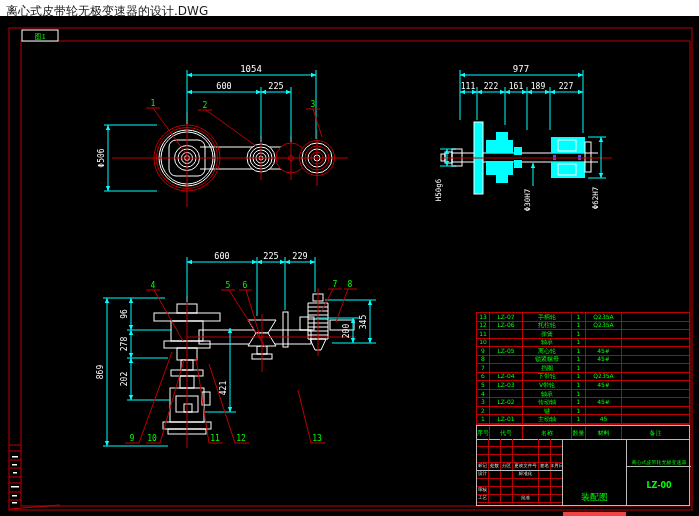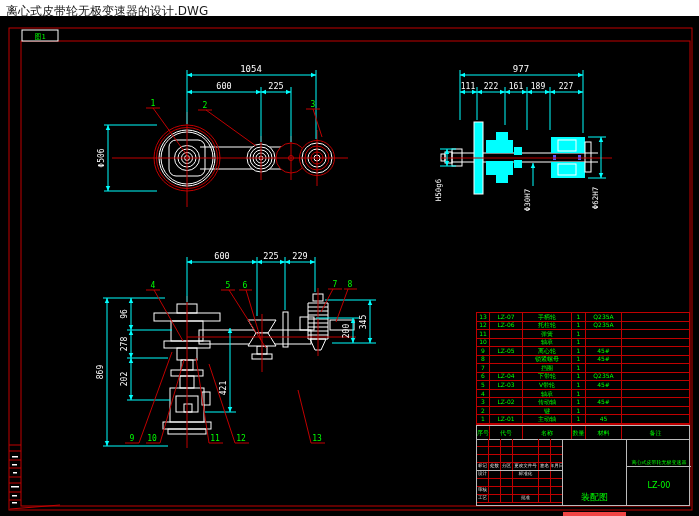--- a/index.html
+++ b/index.html
@@ -37,21 +37,21 @@
   .swb-v{height:13px;display:flex;border-bottom:1px solid #bbbbbb;box-sizing:border-box;}
   .m1{width:32px}.m2{width:16px}.m3{flex:1;border-right:none}
   .sub3{display:flex;width:32px;border-right:1px solid #c00000;box-sizing:border-box;}
   .sub3 span{flex:1;border-right:1px solid #c00000;}
   .sub3 span:last-child{border-right:none;}
   .scaleval{flex:1;display:flex;align-items:center;justify-content:center;color:#00ff00;font-size:6px;}
   .sheet{height:13px;display:flex;align-items:center;justify-content:center;font-size:5px;color:#eeeeee;}
   .tb-right{position:absolute;left:150px;top:13px;width:64px;height:66px;box-sizing:border-box;}
   .ttl{height:28px;border-bottom:1px solid #bbbbbb;display:flex;align-items:flex-end;justify-content:center;
        text-align:center;color:#00ff00;font-size:5px;line-height:6px;padding:1px;box-sizing:border-box;}
-  .dno{height:37px;display:flex;align-items:center;justify-content:center;color:#00ff00;font-size:8px;}
+  .dno{height:37px;display:flex;align-items:center;justify-content:center;color:#00ff00;font-size:8px;font-weight:bold;}
 
   svg text{font-family:"DejaVu Sans Mono","DejaVu Sans",monospace;}
 </style>
 </head>
 <body>
 
 <div id="screen">
 
   <div id="titlebar">离心式皮带轮无极变速器的设计.DWG</div>
 

